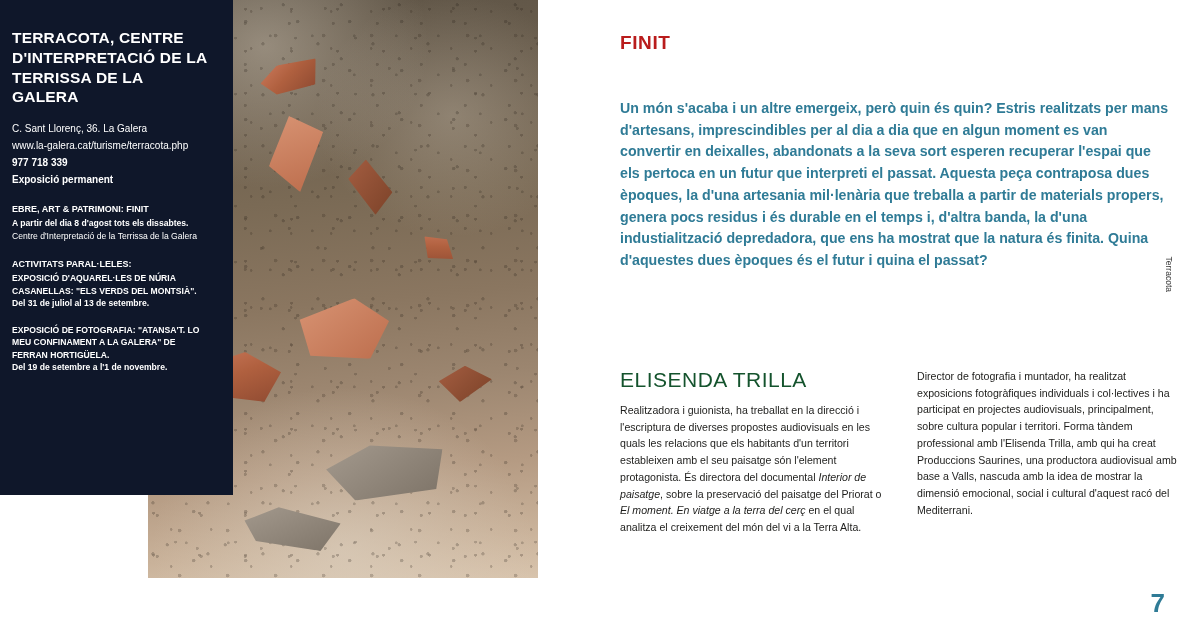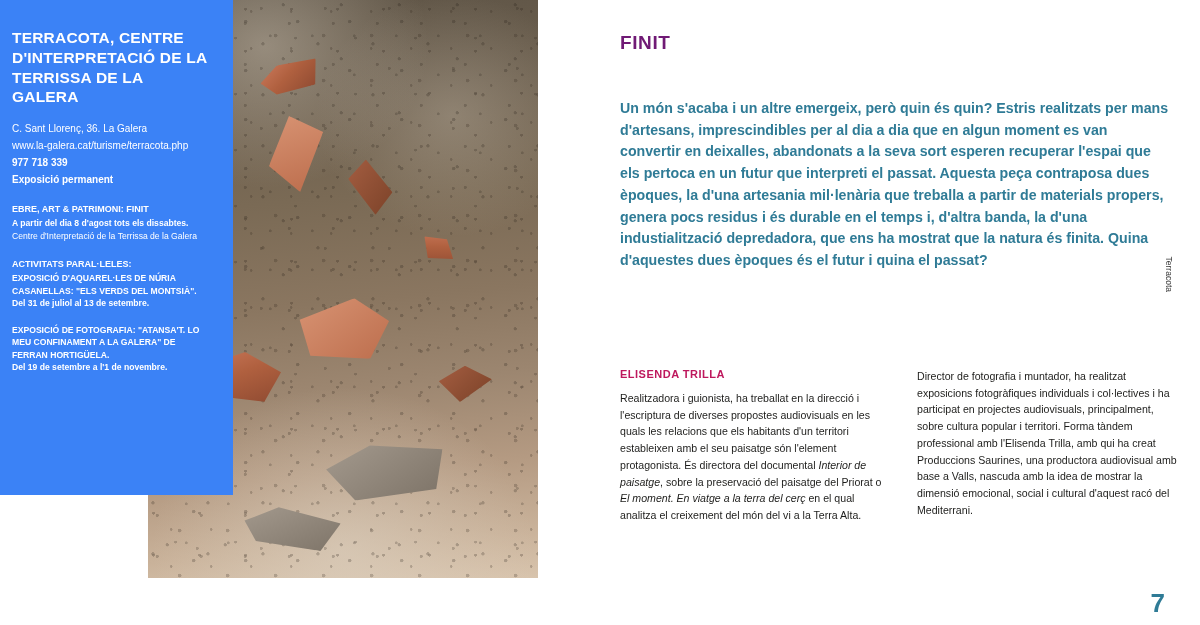--- a/index.html
+++ b/index.html
@@ -65,21 +65,21 @@
   .shard.light { background: linear-gradient(150deg, #d79272 0%, #bd6e4d 100%); }
   .shard.grey { background: linear-gradient(150deg, #a49a8e 0%, #7e7468 100%); }
 
   
   .panel {
     position: absolute;
     left: 0;
     top: 0;
     width: 233px;
     height: 495px;
-    background: #3b82f6;
+    background: #0f172a;
     color: #ffffff;
     padding: 28px 22px 18px 12px;
   }
   .panel h1 {
     font-size: 15.5px;
     line-height: 1.28;
     font-weight: bold;
     letter-spacing: .2px;
     margin: 0 0 14px 0;
     text-transform: uppercase;
@@ -104,41 +104,41 @@
   .panel .block .bd.b { font-weight: bold; }
 
   
   .right { position: absolute; left: 620px; top: 0; width: 560px; height: 625px; }
   .r-title {
     position: absolute;
     left: 0; top: 32px;
     font-size: 19px;
     font-weight: bold;
     letter-spacing: .6px;
-    color: #701a75;
+    color: #b91c1c;
   }
   .r-body {
     position: absolute;
     left: 0; top: 58px;
     width: 552px;
     font-size: 14.2px;
     line-height: 1.53;
     font-weight: bold;
     color: #2f7b96;
     margin-top: 40px;
   }
 
   .bios { position: absolute; left: 0; top: 368px; width: 560px; display: flex; gap: 34px; }
   .bio { width: 263px; }
   .bio h3 {
     margin: 0 0 10px 0;
-    font-size: 11px;
-    font-weight: bold;
+    font-size: 21px;
+    font-weight: normal;
     letter-spacing: .5px;
-    color: #be185d;
+    color: #14532d;
   }
   .bio p {
     margin: 0;
     font-size: 10.6px;
     line-height: 1.58;
     color: #1d1d1b;
   }
   .bio p i { font-style: italic; }
 
   .side-label {

